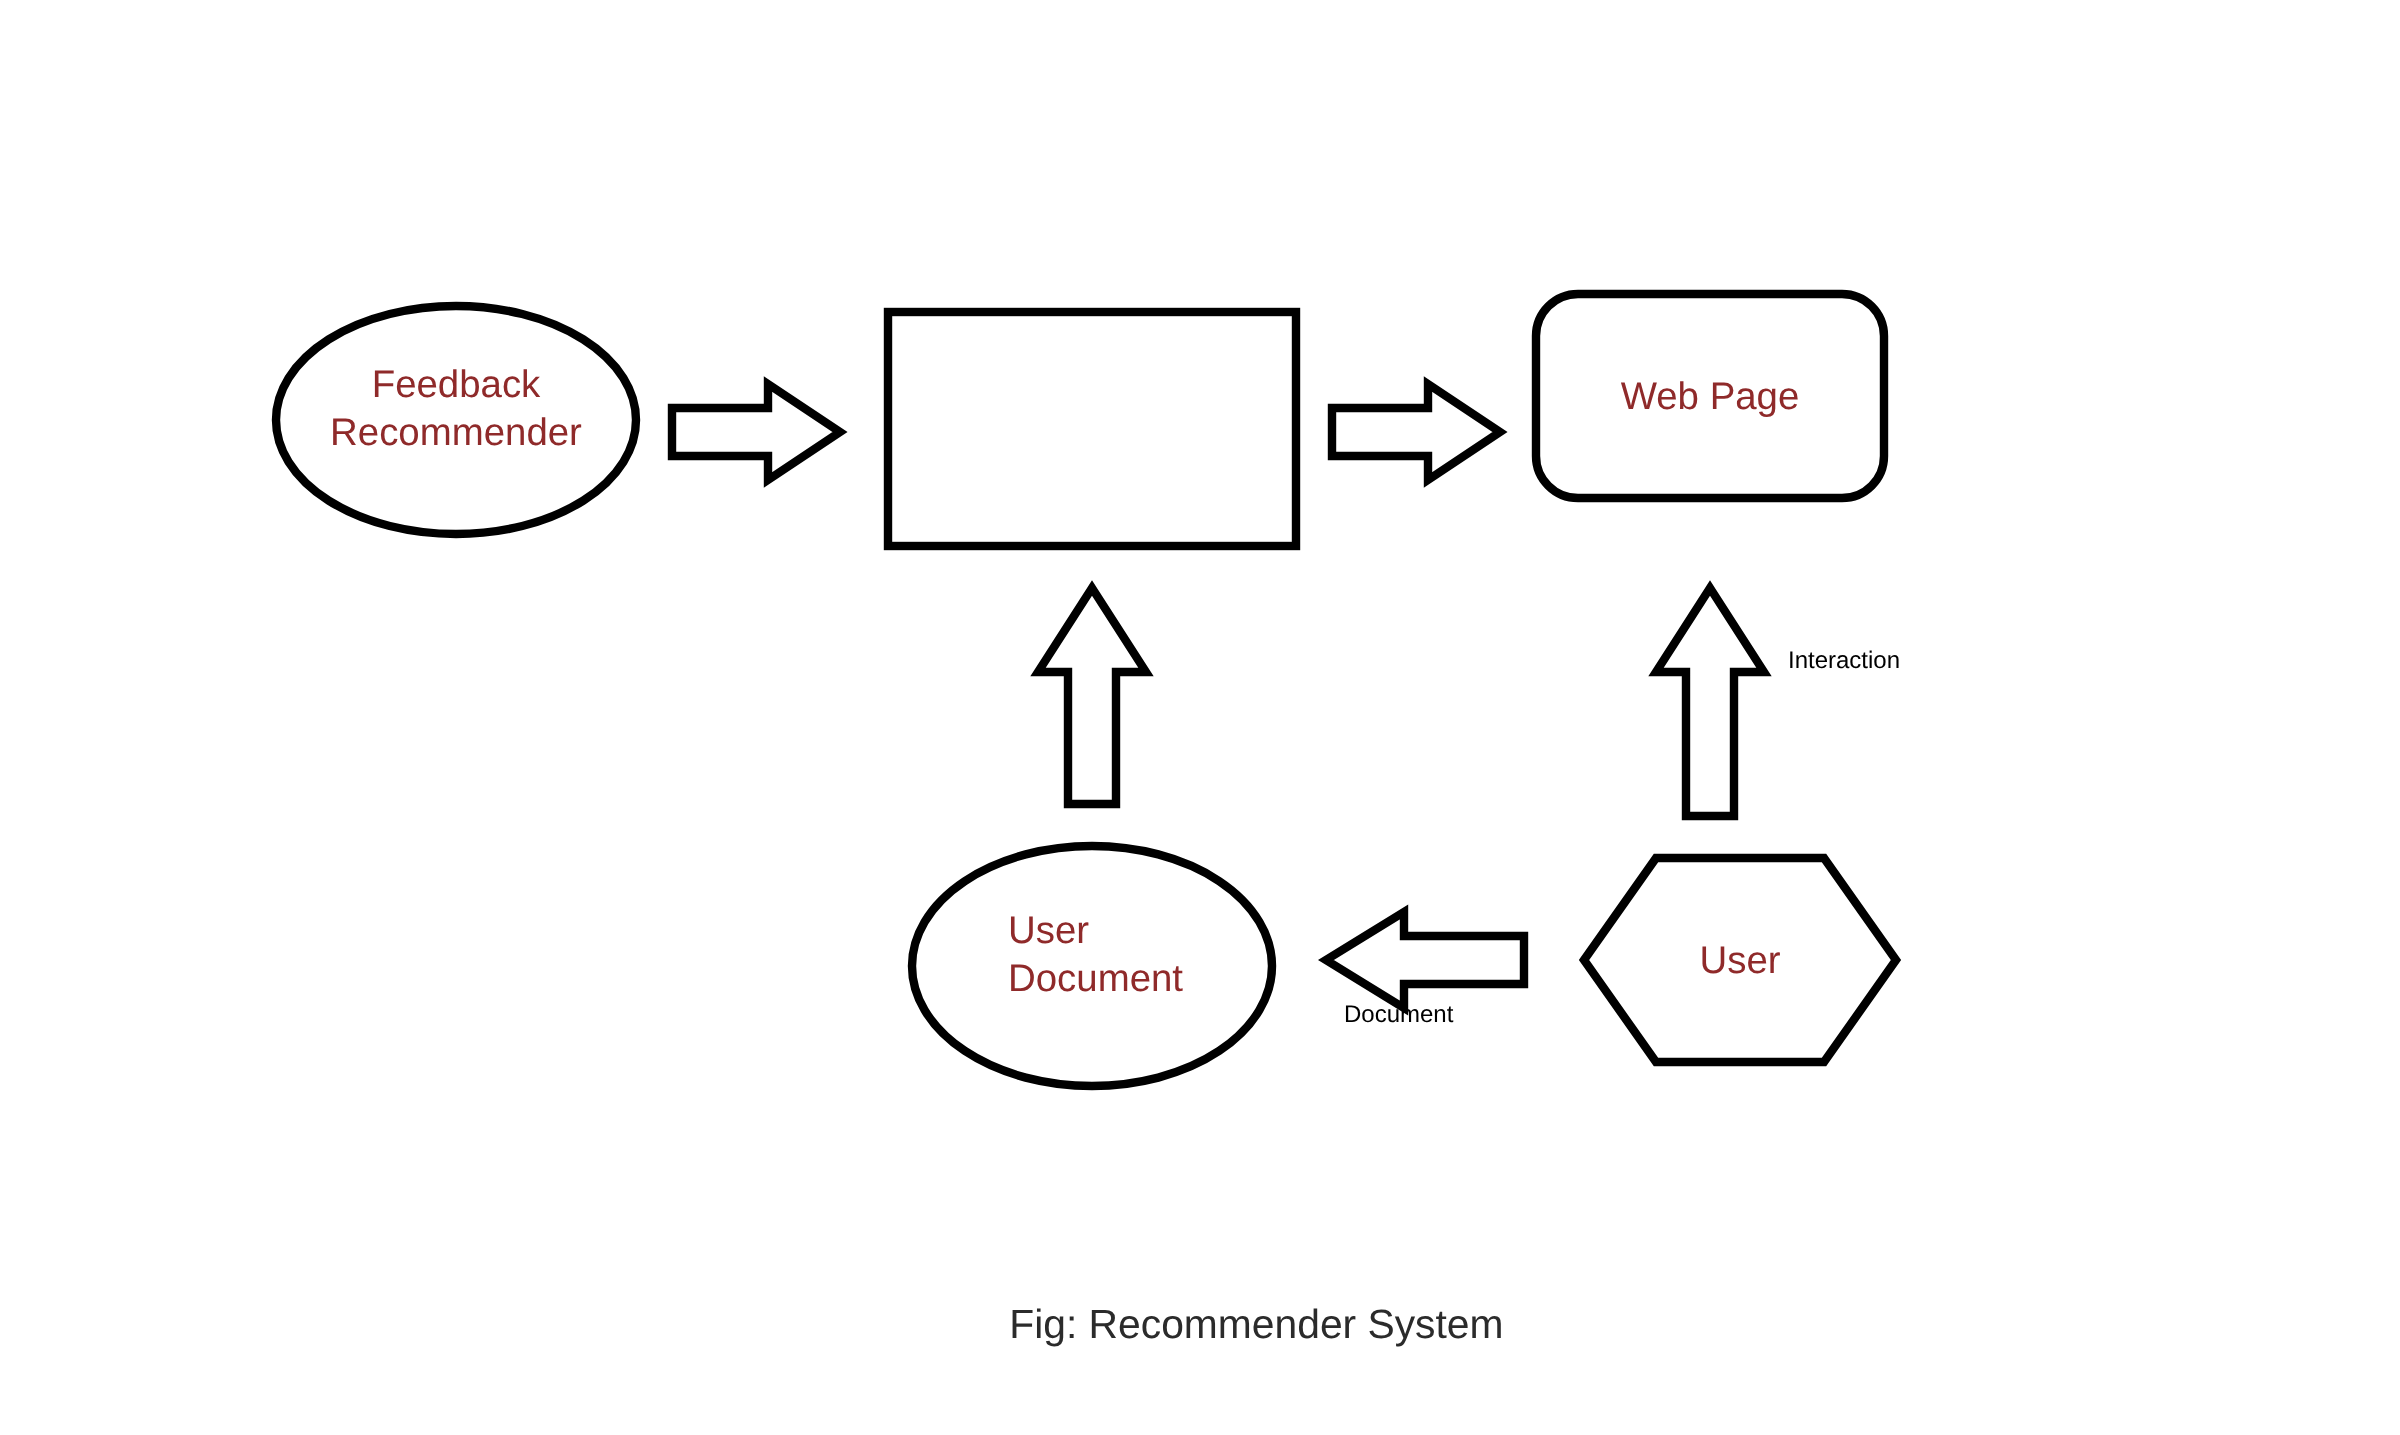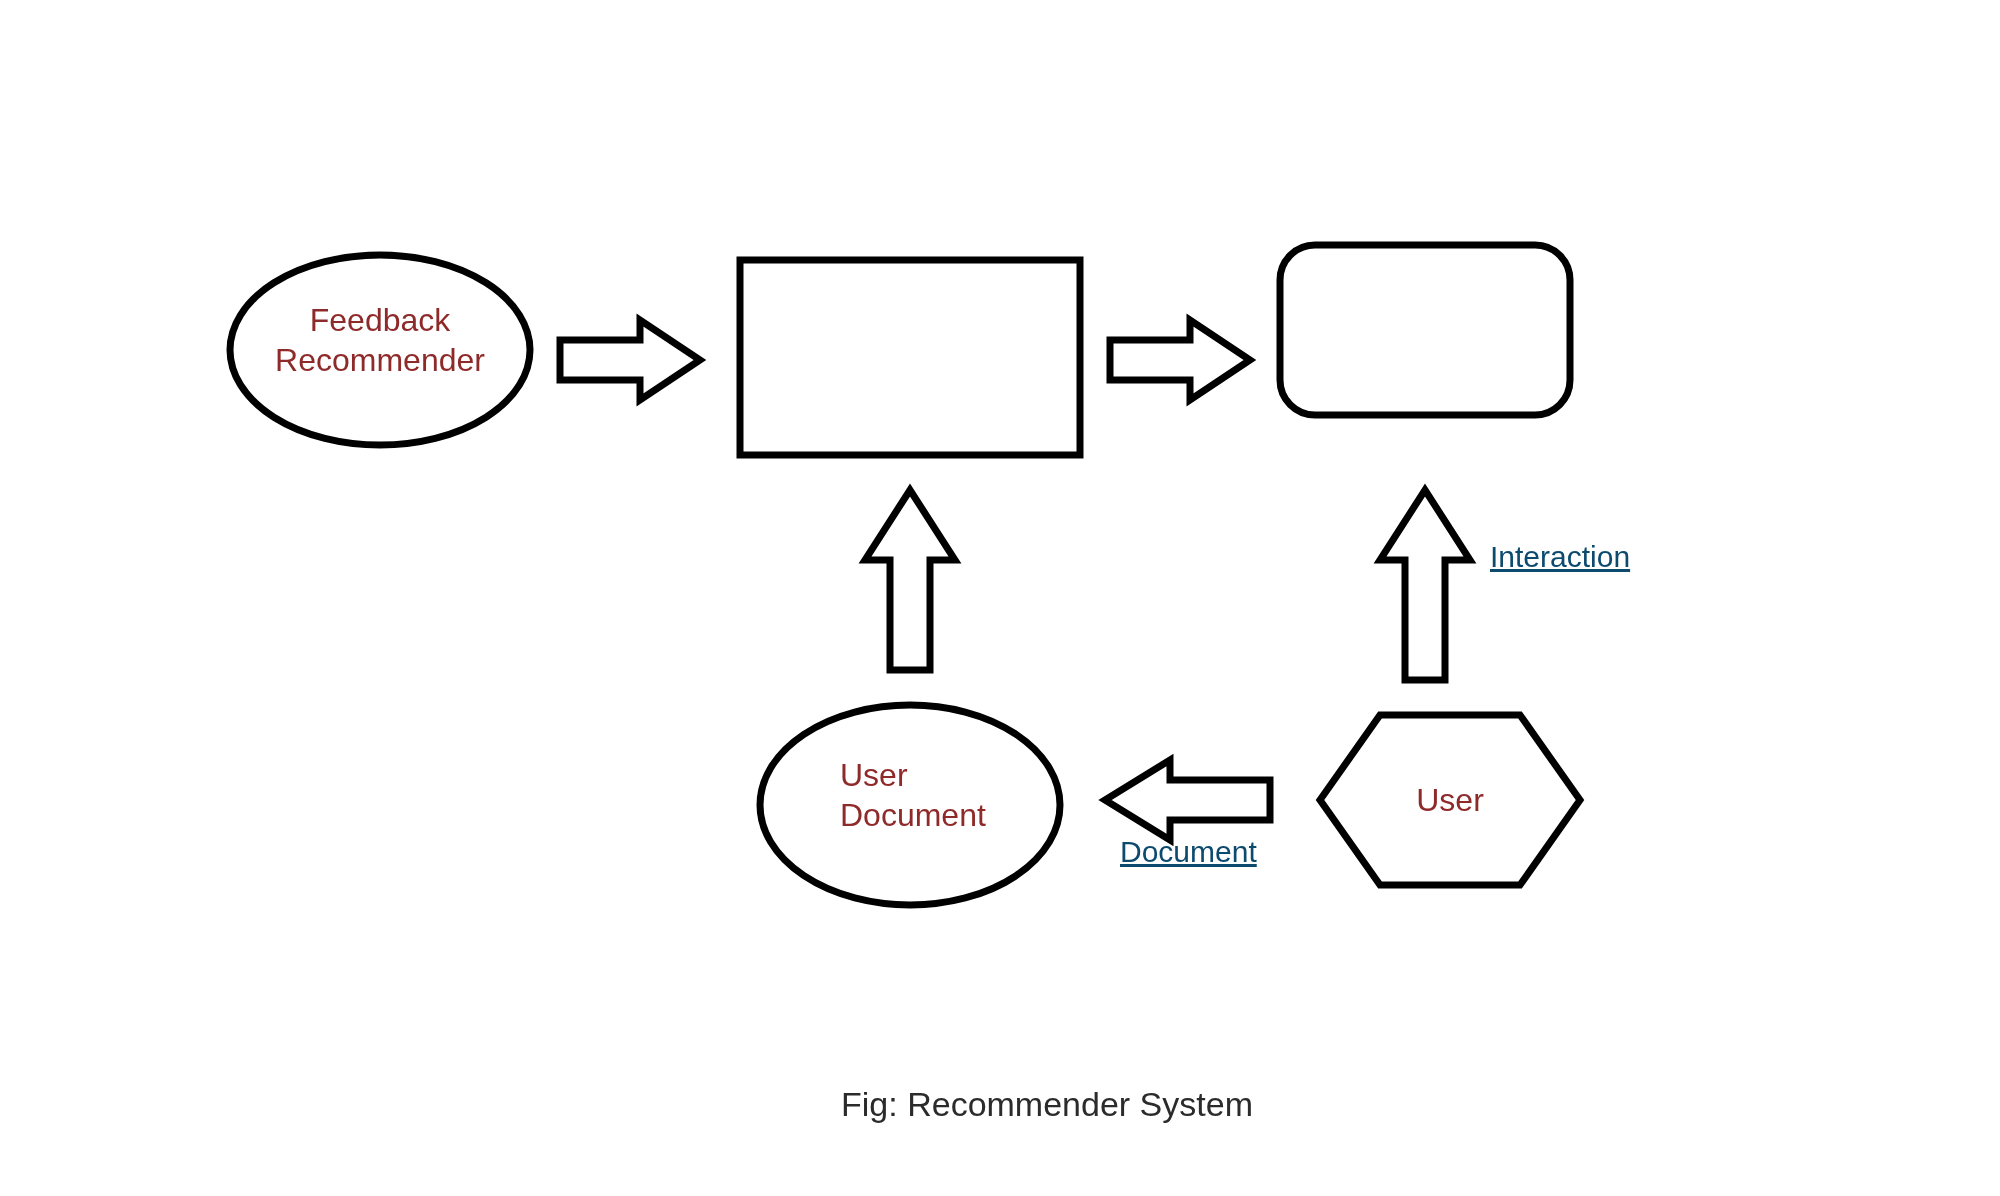--- a/index.html
+++ b/index.html
@@ -21,23 +21,22 @@
     line-height: 1.25;
     text-align: center;
   }
   .caption {
     color: #2b2b2b;
     font-size: 34px;
     text-align: center;
     padding-left: 47px;
   }
   .edge-label {
-    color: #0c4a6e;
-    font-size: 30px;
-    text-decoration: underline;
+    color: #000000;
+    font-size: 20px;
   }
   svg { position: absolute; left: 0; top: 0; }
   .abs { position: absolute; }
 </style>
 </head>
 <body>
 
 <div class="stage">
 
   <svg width="2000" height="1196" viewBox="0 0 2000 1196">
@@ -72,20 +71,21 @@
       <path d="M1270 780 L1170 780 L1170 760 L1105 800 L1170 840 L1170 820 L1270 820 Z"></path>
     </g>
   </svg>
 
   <div class="abs node-label" style="left:255px; top:300px; width:250px;">
     <div>Feedback</div>
     <div>Recommender</div>
   </div>
 
 
+  <div class="abs node-label" style="left:1280px; top:310px; width:290px;">Web Page</div>
 
   <div class="abs node-label" style="left:810px; top:755px; width:200px; text-align:left; padding-left:30px;">
     <div>User</div>
     <div>Document</div>
   </div>
 
   <div class="abs node-label" style="left:1370px; top:780px; width:160px;">User</div>
 
   <div class="abs edge-label" style="left:1490px; top:540px;">Interaction</div>
 

